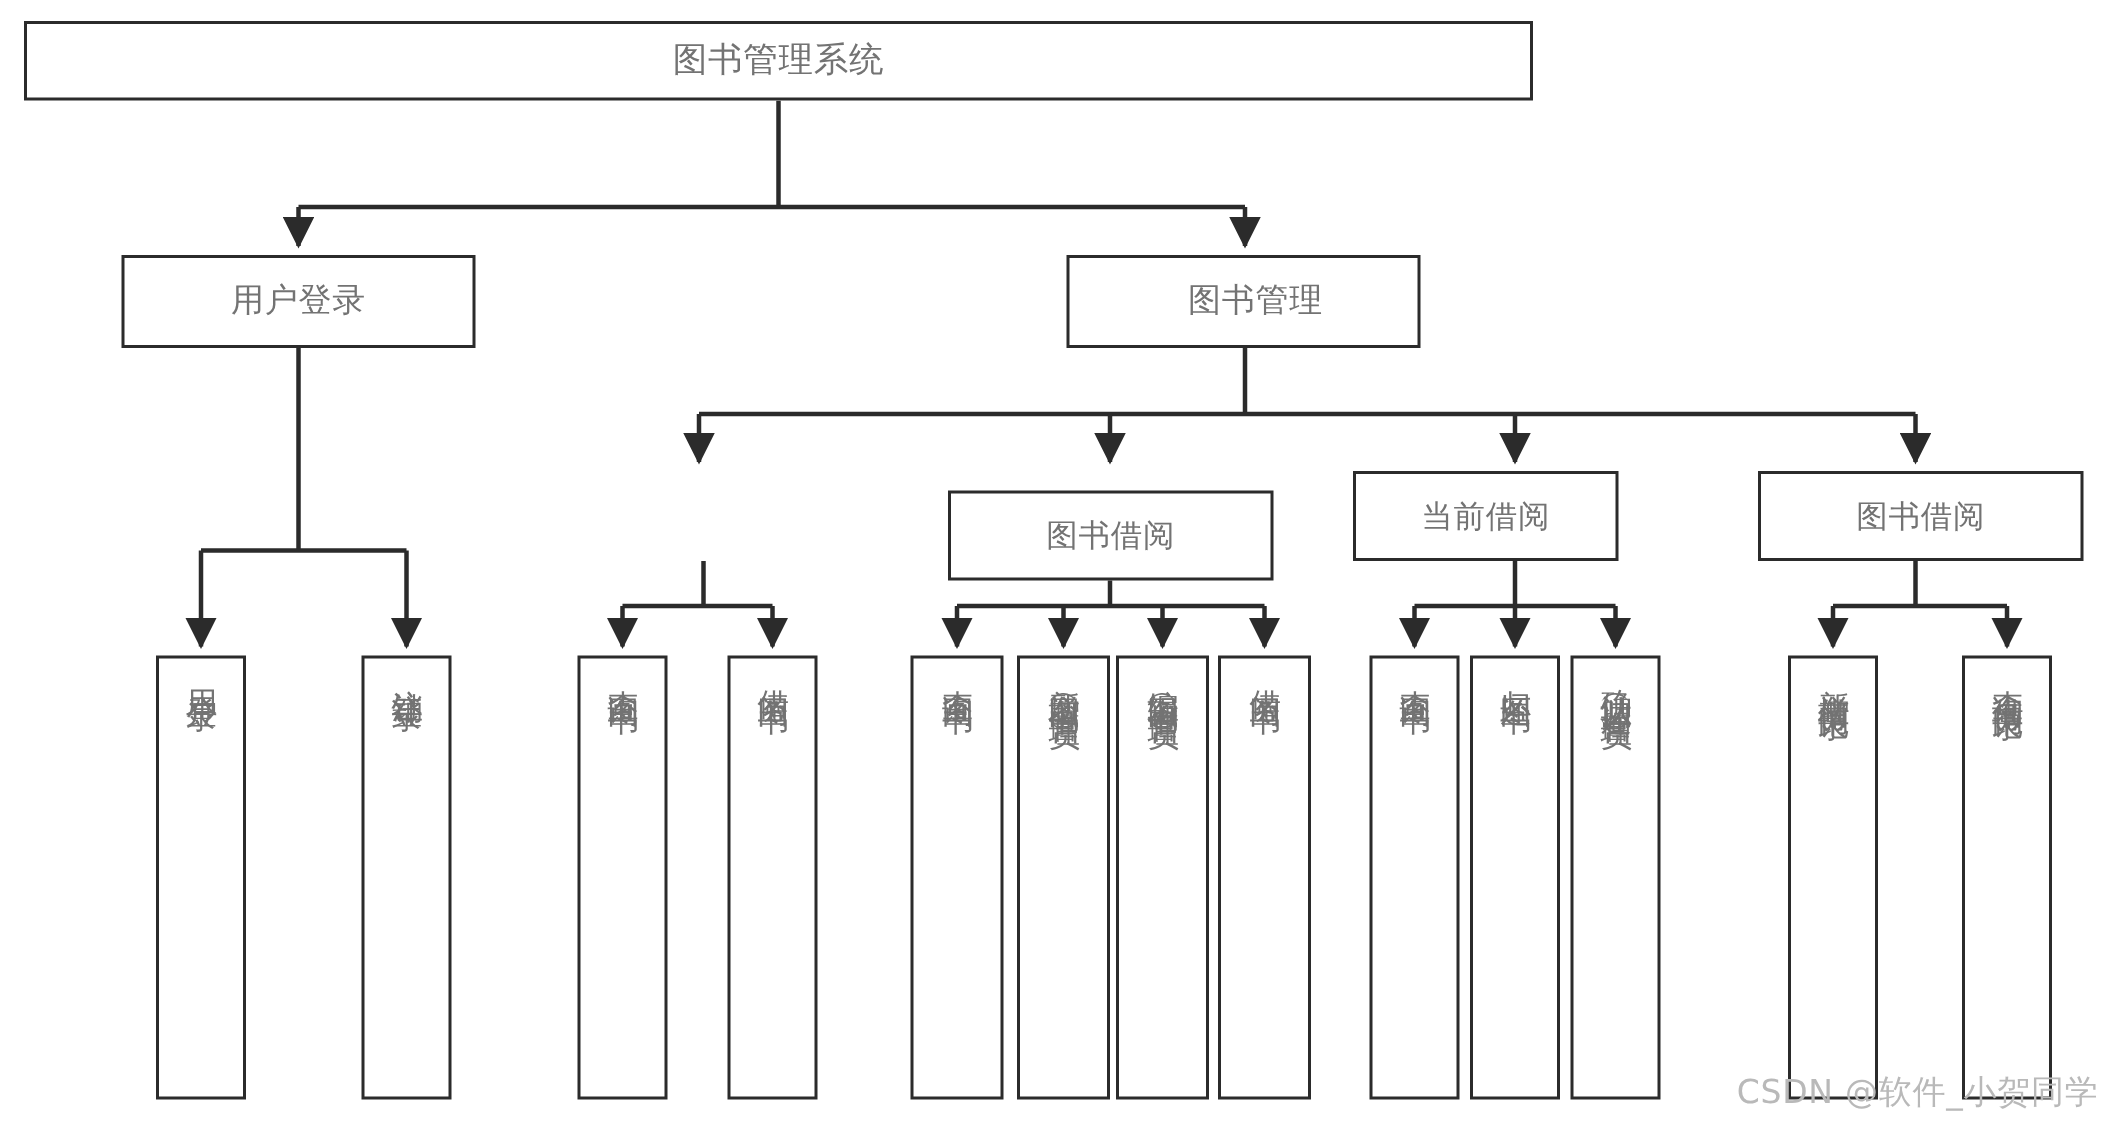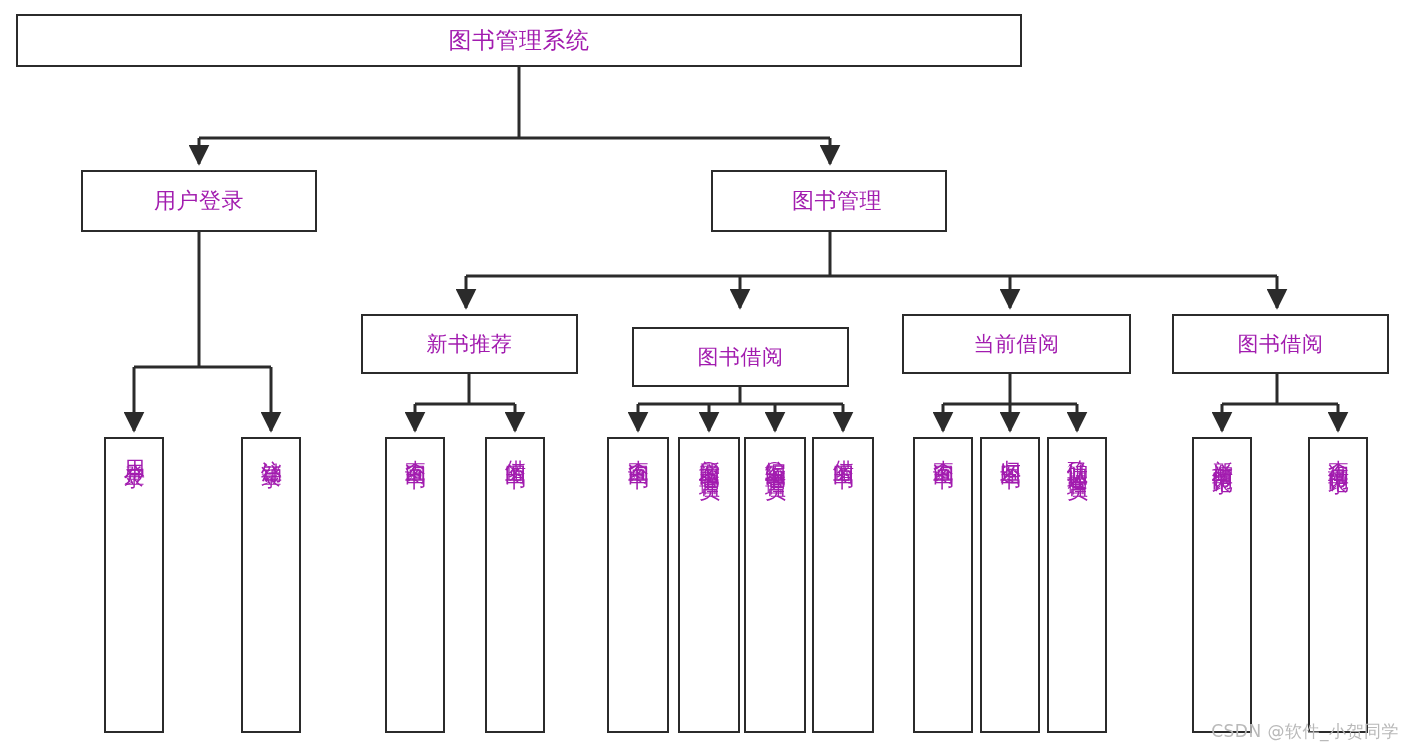--- a/index.html
+++ b/index.html
@@ -34,21 +34,21 @@
     border: 2px solid #2b2b2b;
     display: flex;
     align-items: center;
     justify-content: center;
     z-index: 2;
   }
   .node .label {
     display: block;
     text-align: center;
     line-height: 1.18;
-    color: #a21caf;
+    color: #737373;
     white-space: pre;
   }
   .node.horizontal .label {
     writing-mode: horizontal-tb;
     font-size: 22px;
     letter-spacing: 0.5px;
   }
   .node.vertical {
     align-items: flex-start;
     justify-content: center;
@@ -62,21 +62,21 @@
     padding-top: 4px;
   }
   .node.root .label { font-size: 23px; }
   .node.level2 .label { font-size: 22px; }
   .node.level3 .label { font-size: 21px; }
 
   .watermark {
     position: absolute;
     right: 6px;
     bottom: 4px;
-    font-size: 17px;
+    font-size: 22px;
     color: #b9b9b9;
     letter-spacing: 0.5px;
     z-index: 5;
     white-space: nowrap;
   }
 </style>
 </head>
 <body>
 
 <div id="canvas">
@@ -136,27 +136,24 @@
     <span class="label">图书管理系统</span>
   </div>
 
   <div class="node horizontal level2" style="left: 81px; top: 170px; width: 236px; height: 62px;">
     <span class="label">用户登录</span>
   </div>
   <div class="node horizontal level2" style="left: 711px; top: 170px; width: 236px; height: 62px; padding-left: 16px;">
     <span class="label">图书管理</span>
   </div>
 
-  <div class="node horizontal level3" style="left: 361px; top: 314px; width: 217px; height: 60px;">
-    <span class="label">新书推荐</span>
-  </div>
   <div class="node horizontal level3" style="left: 632px; top: 327px; width: 217px; height: 60px;">
     <span class="label">图书借阅</span>
   </div>
-  <div class="node horizontal level3" style="left: 902px; top: 314px; width: 229px; height: 60px;">
+  <div class="node horizontal level3" style="left: 902px; top: 314px; width: 177px; height: 60px;">
     <span class="label">当前借阅</span>
   </div>
   <div class="node horizontal level3" style="left: 1172px; top: 314px; width: 217px; height: 60px;">
     <span class="label">图书借阅</span>
   </div>
 
   <div class="node vertical leaf" style="left: 104px; top: 437px; width: 60px; height: 296px;">
     <span class="label">用户登录</span>
   </div>
   <div class="node vertical leaf" style="left: 241px; top: 437px; width: 60px; height: 296px;">

